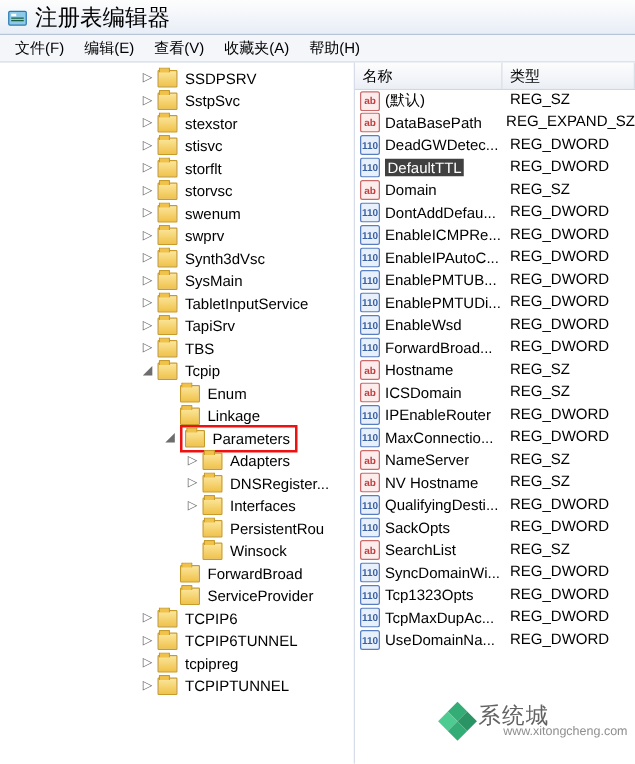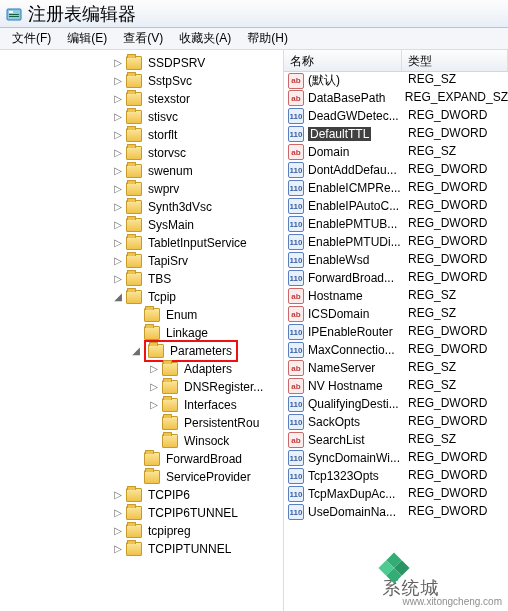--- a/index.html
+++ b/index.html
@@ -170,26 +170,25 @@
   .val-label {
     overflow: hidden;
     text-overflow: ellipsis;
     white-space: nowrap;
   }
 
   
   .watermark {
     position: absolute;
     right: 6px;
-    bottom: 4px;
-    display: flex;
-    align-items: flex-start;
+    bottom: 20px;
+    display: flex;
+    align-items: center;
     pointer-events: none;
     opacity: 0.95;
-    flex-direction: column;
   }
   .watermark .logo {
     display: flex; flex-wrap: wrap; width: 22px; height: 22px;
     transform: rotate(45deg);
     margin-right: 6px;
   }
   .watermark .logo span { width: 50%; height: 50%; }
   .watermark .l1 { background: #2aa86f; }
   .watermark .l2 { background: #1f8f5c; }
   .watermark .l3 { background: #45c98c; }

